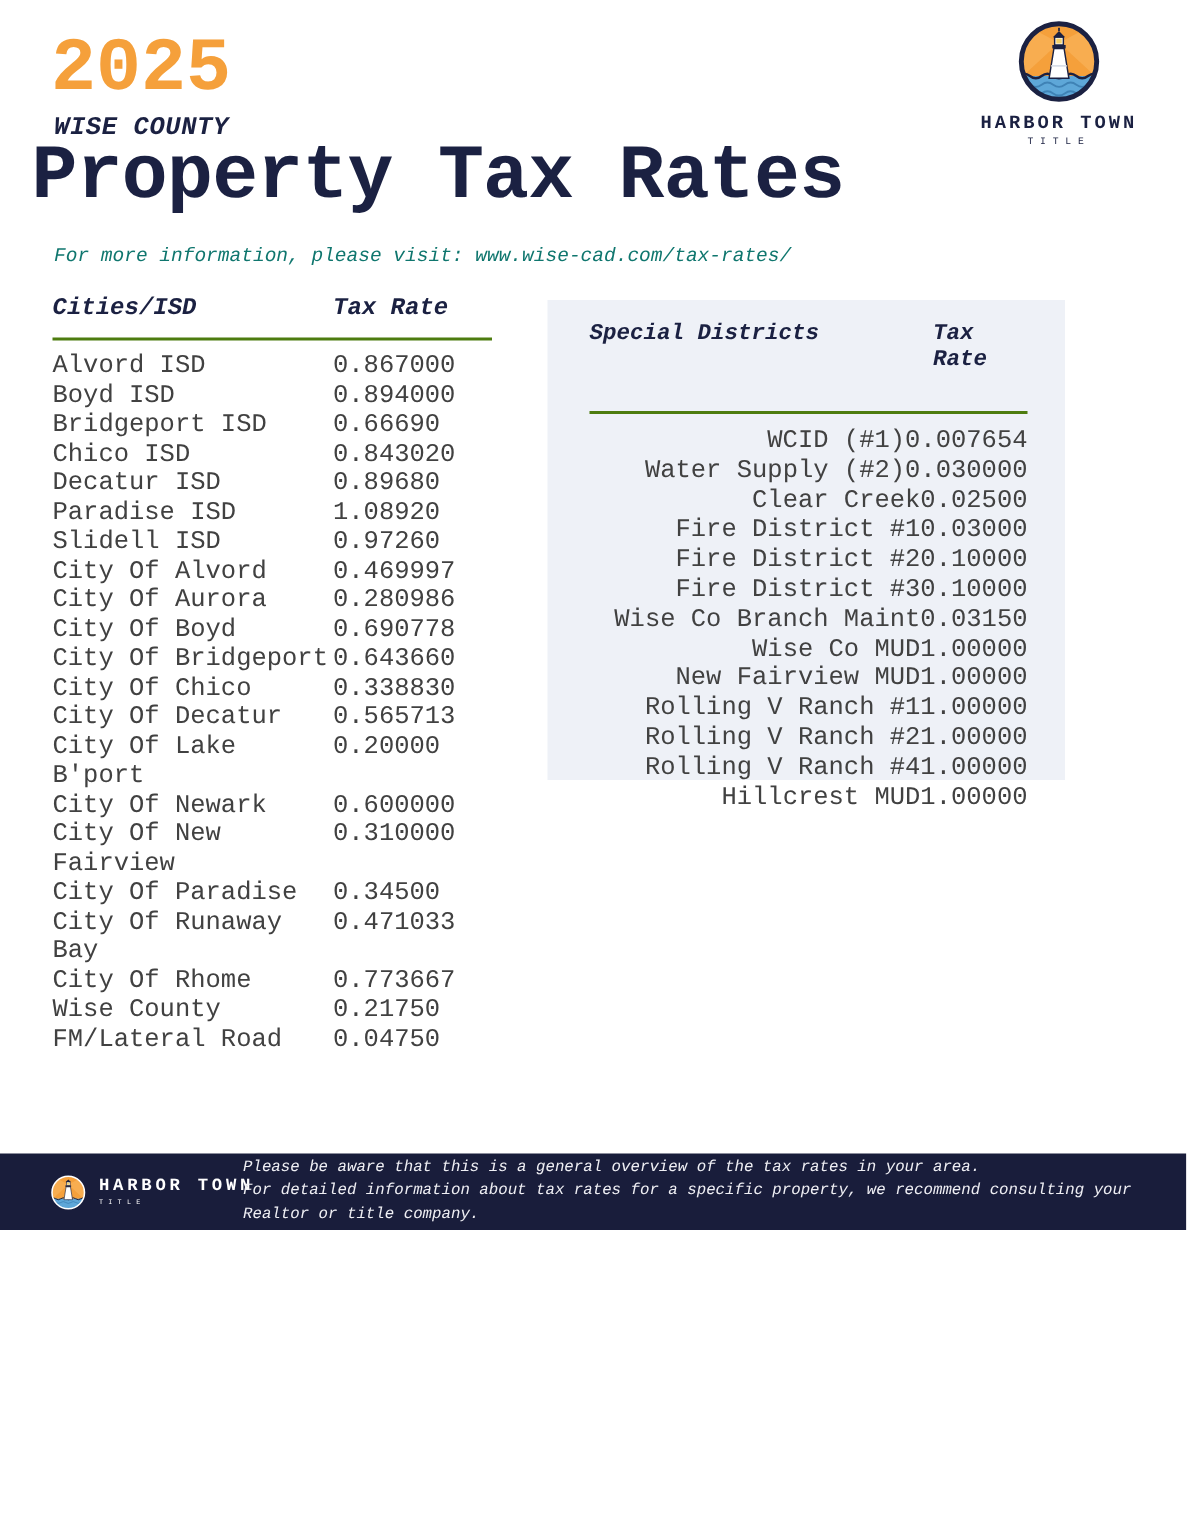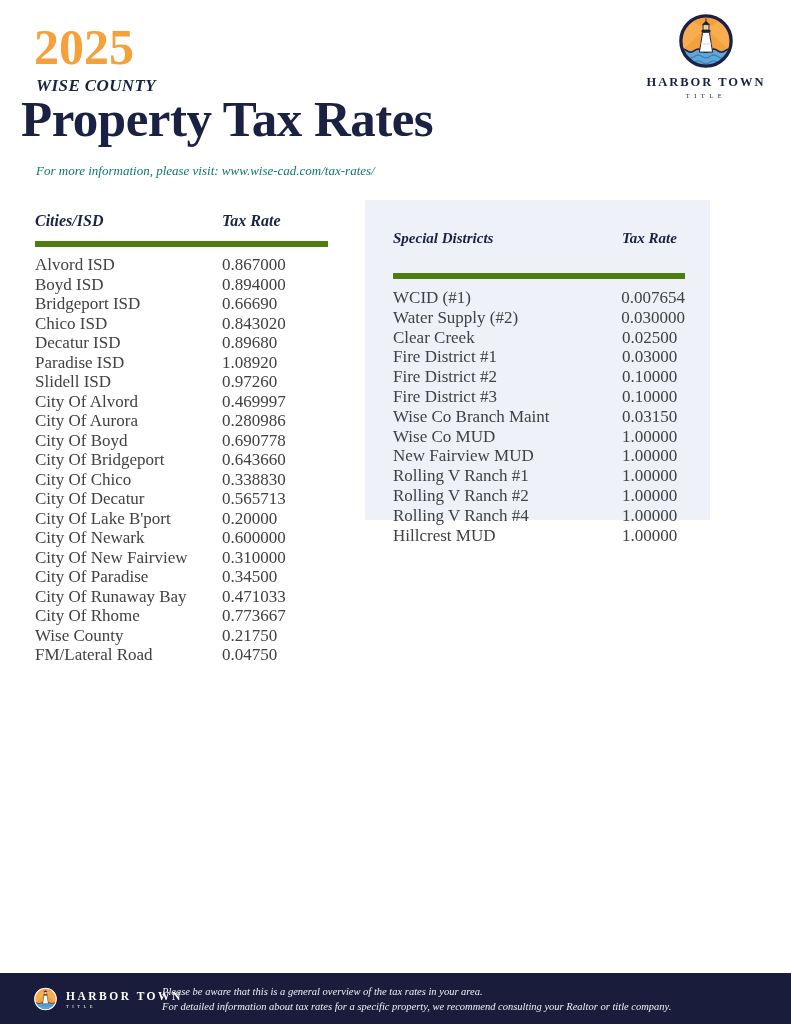--- a/index.html
+++ b/index.html
@@ -1,18 +1,18 @@
 <!DOCTYPE html>
 <html><head>
 <meta charset="utf-8">
 <style>
   html,body { margin:0; padding:0; background:#ffffff; }
   .page {
-    position:relative; width:791px; height:1024px; background:#ffffff;
-    font-family:Liberation Serif, serif; overflow:hidden;
+    position:relative; width:791px; height:820px; background:#ffffff;
+    font-family:Liberation Mono, monospace; overflow:hidden;
   }
 
   
   .year {
     position:absolute; top:22px; left:34px;
     font-size:50px; line-height:1; font-weight:bold; color:#F5A03B;
   }
   .county {
     position:absolute; top:76px; left:36px;
     font-size:17px; font-weight:bold; font-style:italic;
@@ -29,39 +29,39 @@
   }
 
   
   .logo { position:absolute; top:12px; left:646px; width:120px; text-align:center; color:#1B2142; }
   .logo svg { width:58px; height:58px; display:block; margin:0 auto; }
   .logo-name { margin-top:5px; font-size:12.5px; font-weight:bold; letter-spacing:2px; white-space:nowrap; }
   .logo-sub  { margin-top:2px; font-size:6.5px; letter-spacing:4.5px; }
 
   
   .table-head {
-    display:flex; border-bottom:6px solid #4d7c0f; padding-bottom:11px;
-    font-size:16px; font-weight:bold; font-style:italic; color:#1B2142;margin-top:16px;
+    display:flex; border-bottom:2px solid #4d7c0f; padding-bottom:11px;
+    font-size:16px; font-weight:bold; font-style:italic; color:#1B2142;
   }
   .rows { margin-top:8px; }
   .row { display:flex; font-size:17px; color:#414141; line-height:19.5px; }
 
   .cities { position:absolute; left:35px; top:196px; width:293px; }
   .cities .col-label { width:187px; }
   .col-rate { flex:1; }
   .cities .row .cell-label { width:187px; }
 
   .districts {
     position:absolute; left:365px; top:200px; width:345px; height:320px;
     background:#EEF1F7; box-sizing:border-box; padding:14px 25px 0 28px;
   }
   .districts .table-head { font-size:15px; padding-bottom:26px; }
   .districts .col-label { width:229px; }
   .districts .rows { margin-top:9px; }
-  .districts .row { line-height:19.8px; }
+  .districts .row { line-height:19.8px;text-align:right; }
   .districts .row .cell-label { width:229px; }
 
   
   .footer {
     position:absolute; left:0; bottom:0; width:791px; height:51px;
     background:#191D3B;
   }
   .f-logo { position:absolute; left:33px; top:50%; transform:translateY(-50%); display:flex; align-items:center; }
   .f-logo svg { width:25px; height:25px; display:block; }
   .f-logo-text { margin-left:8px; color:#ffffff; }

